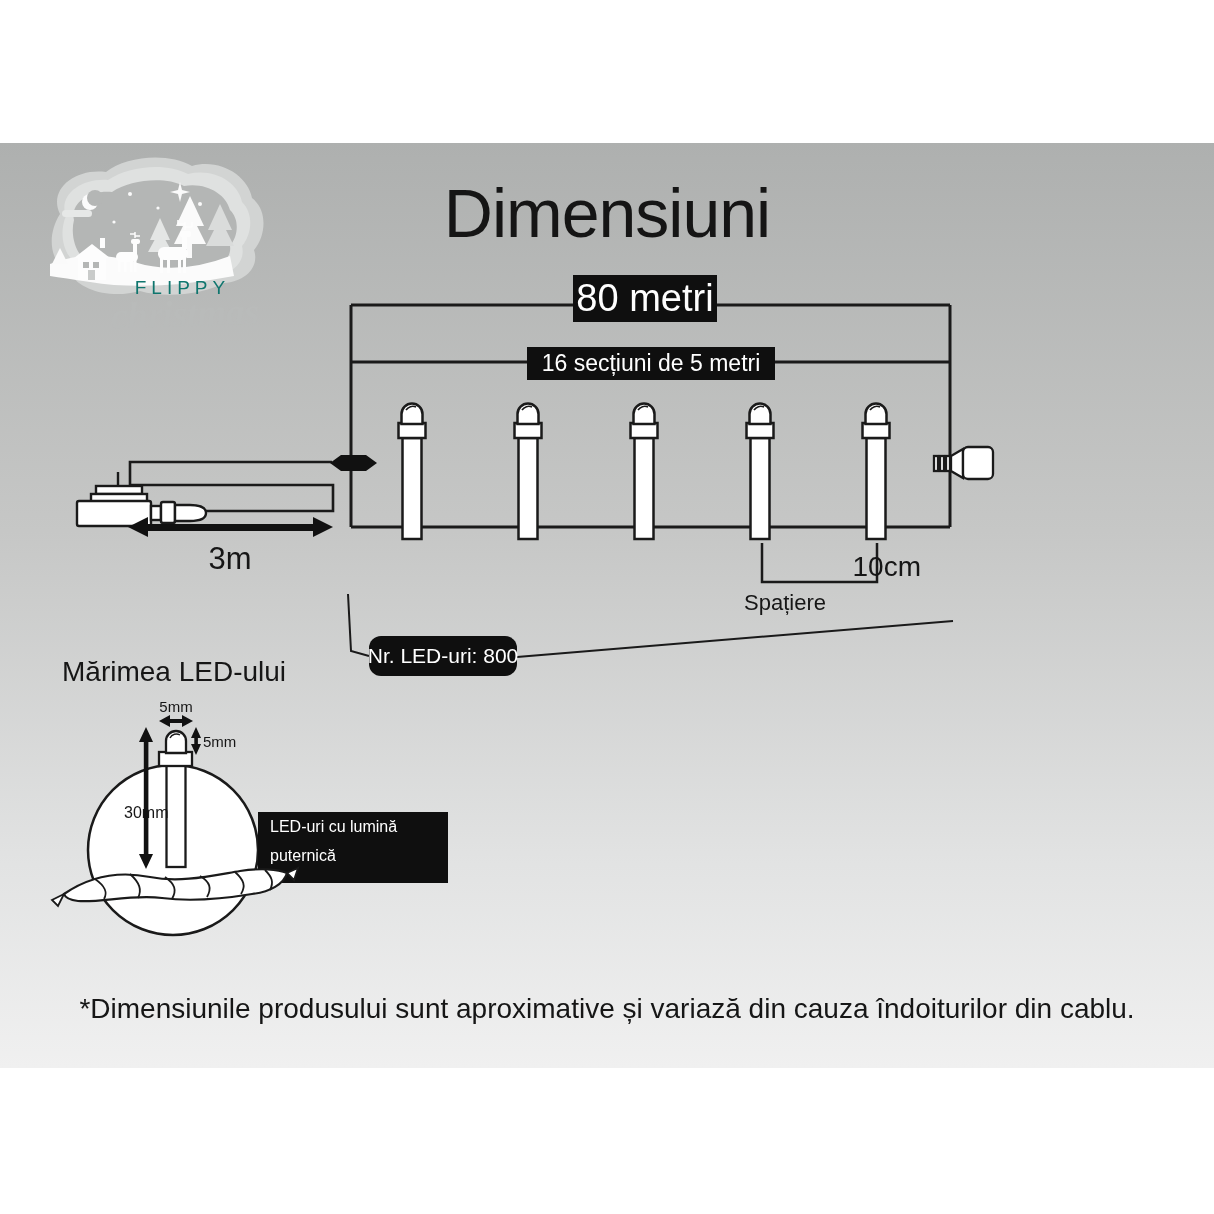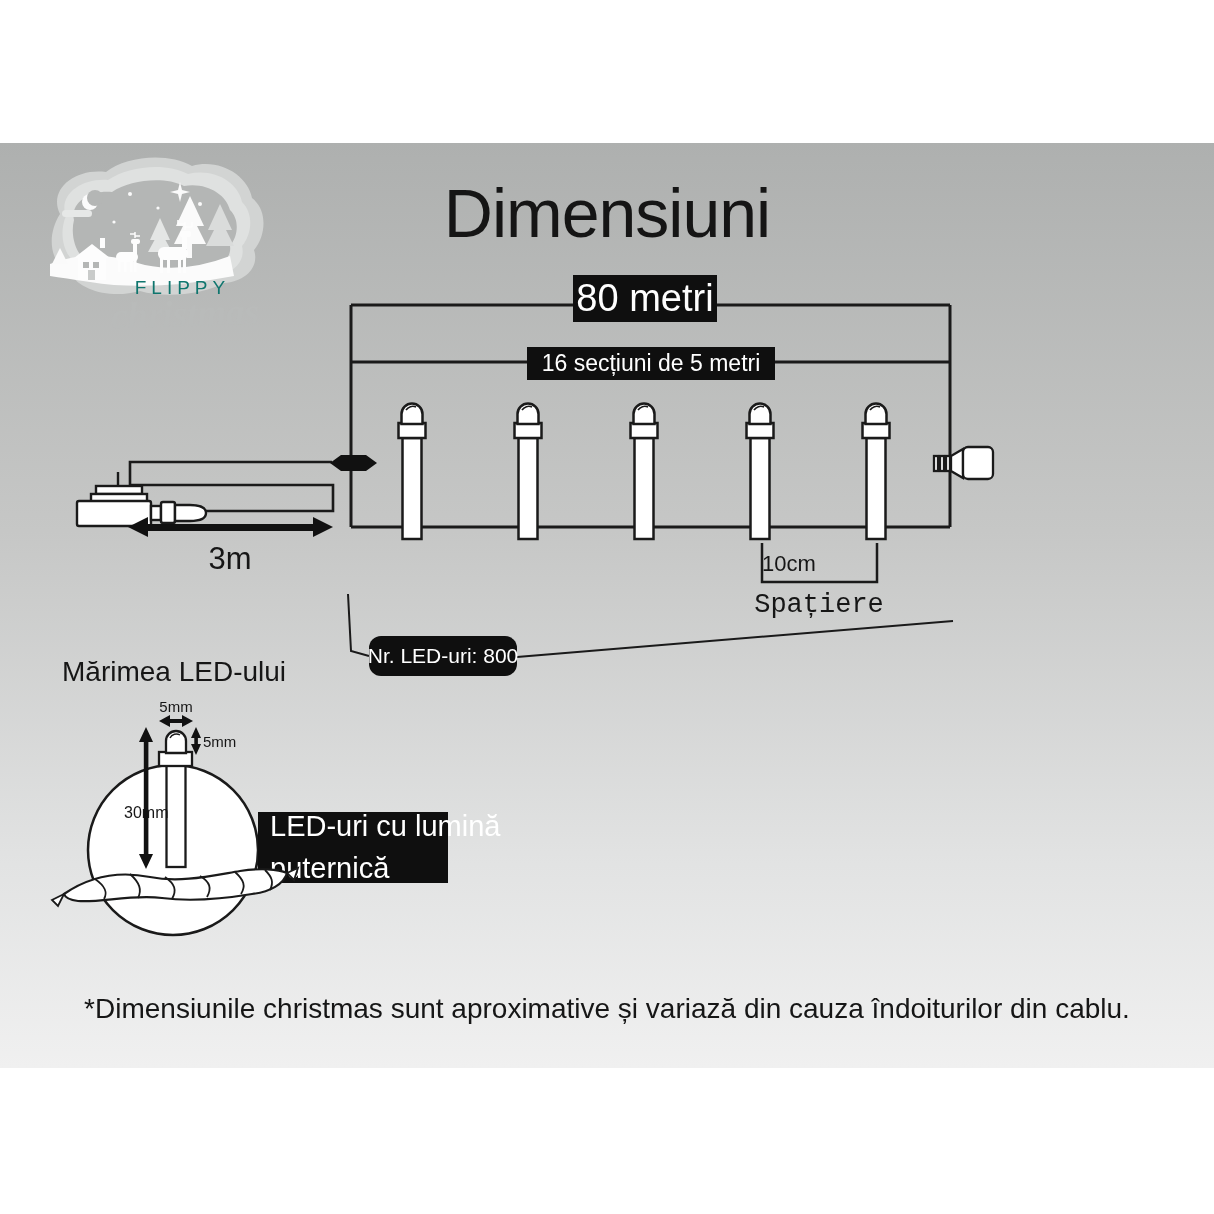--- a/index.html
+++ b/index.html
@@ -13,26 +13,26 @@
   .title{left:0;top:178px;width:1214px;text-align:center;font-size:68px;line-height:1.05;
          letter-spacing:-1px;color:#151515;}
   .kbox{position:absolute;background:#0f0f0f;color:#ffffff;display:flex;
         align-items:center;justify-content:center;white-space:nowrap;}
   .box80{left:573px;top:275px;width:144px;height:47px;font-size:38px;}
   .box16{left:527px;top:347px;width:248px;height:33px;font-size:23px;text-align:right;}
   .boxconnect{left:1022px;top:418px;width:145px;height:90px;font-size:20px;
               line-height:25px;padding-left:9px;box-sizing:border-box;
               flex-direction:column;align-items:flex-start;justify-content:center;}
   .boxled{left:369px;top:636px;width:148px;height:40px;font-size:21px;border-radius:12px;}
-  .boxcallout{left:258px;top:812px;width:190px;height:71px;font-size:29px;line-height:29px;
+  .boxcallout{left:258px;top:812px;width:190px;height:71px;font-size:16px;line-height:29px;
               padding-left:12px;box-sizing:border-box;flex-direction:column;
-              align-items:flex-start;justify-content:space-between;}
+              align-items:flex-start;justify-content:flex-start;}
   .lbl3m{left:185px;top:541px;width:90px;text-align:center;font-size:31px;}
-  .lbl10cm{left:762px;top:551px;width:115px;text-align:left;font-size:22px;}
-  .lblspatiere{left:744px;top:590px;width:150px;text-align:center;font-size:27px;font-family:Liberation Mono, monospace;}
+  .lbl10cm{left:762px;top:551px;width:115px;text-align:right;font-size:28px;padding-left:44px;}
+  .lblspatiere{left:744px;top:590px;width:150px;text-align:left;font-size:22px;}
   .lblmarimea{left:62px;top:656px;font-size:28px;}
   .lbl5w{left:146px;top:698px;width:60px;text-align:center;font-size:15px;}
   .lbl5h{left:203px;top:733px;font-size:15px;}
   .lbl30{left:83px;top:804px;font-size:16px;margin-left:41px;}
   .footnote{left:0;top:992px;width:1214px;text-align:center;font-size:28px;line-height:34px;}
   .brand{left:110px;top:277px;width:145px;text-align:center;font-size:19px;letter-spacing:5px;
          color:#0f766e;}
   .brandsub{left:95px;top:292px;width:180px;text-align:center;font-size:37px;
             font-family:"Liberation Serif", serif;font-style:italic;font-weight:bold;
             color:#b9bbba;transform:rotate(-2deg);}
@@ -220,21 +220,21 @@
     <div class="abs lblmarimea">Mărimea LED-ului</div>
     <div class="abs lbl5w">5mm</div>
     <div class="abs lbl5h">5mm</div>
     <div class="abs lbl30">30mm</div>
 
     <div class="kbox boxcallout">
       <span>LED-uri cu lumină</span>
       <span>puternică</span>
     </div>
 
-    <div class="abs footnote">*Dimensiunile christmas sunt aproximative și variază din cauza îndoiturilor din cablu.</div>
+    <div class="abs footnote">*Dimensiunile produsului sunt aproximative și variază din cauza îndoiturilor din cablu.</div>
   </div>
 
   <svg class="layer svg-top" viewBox="0 0 1214 1214">
     <path d="M64 894 C90 876 120 871 150 877 C180 883 210 876 240 871 C260 868 278 869 287 873
              C284 884 270 892 252 894 C222 899 192 902 162 898 C132 894 100 903 78 901
              C70 900 65 897 64 894 Z" fill="#ffffff" stroke="#1a1a1a" stroke-width="2.2"></path>
     <g stroke="#1a1a1a" stroke-width="1.8" fill="none">
       <path d="M95 879 C105 886 108 892 104 899"></path>
       <path d="M130 874 C140 883 142 890 138 898"></path>
       <path d="M165 877 C175 884 177 890 172 899"></path>

